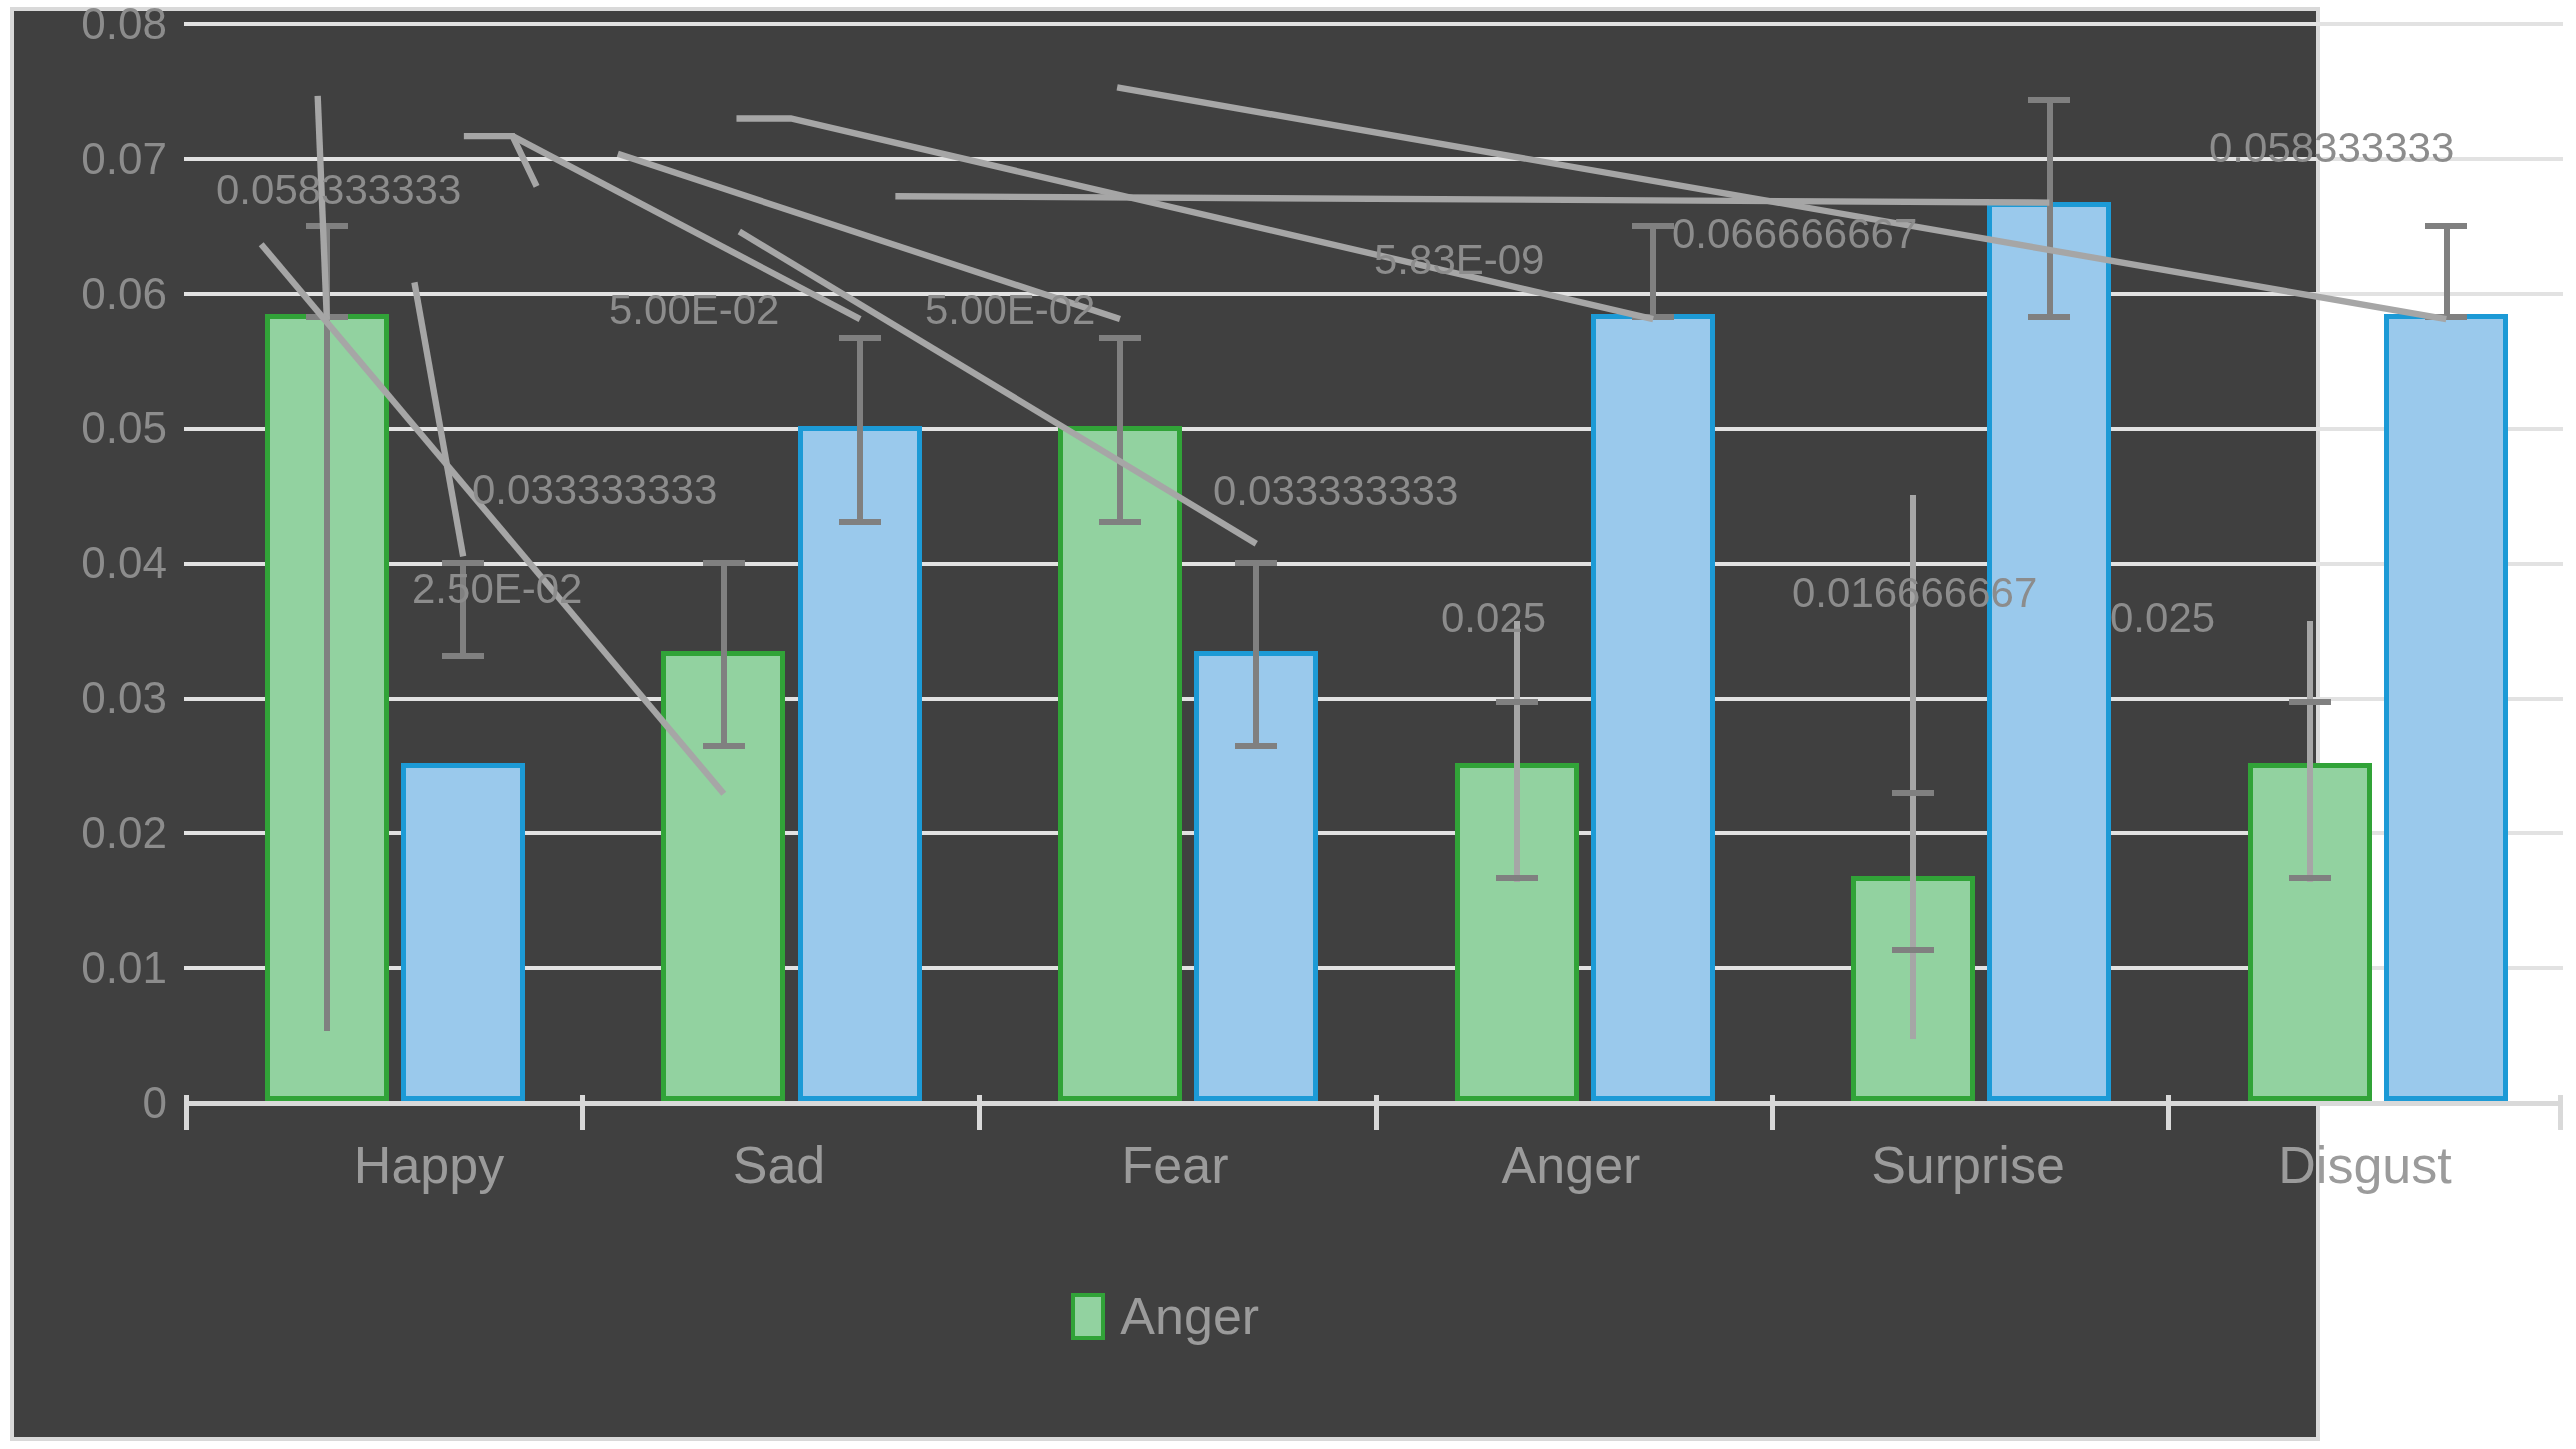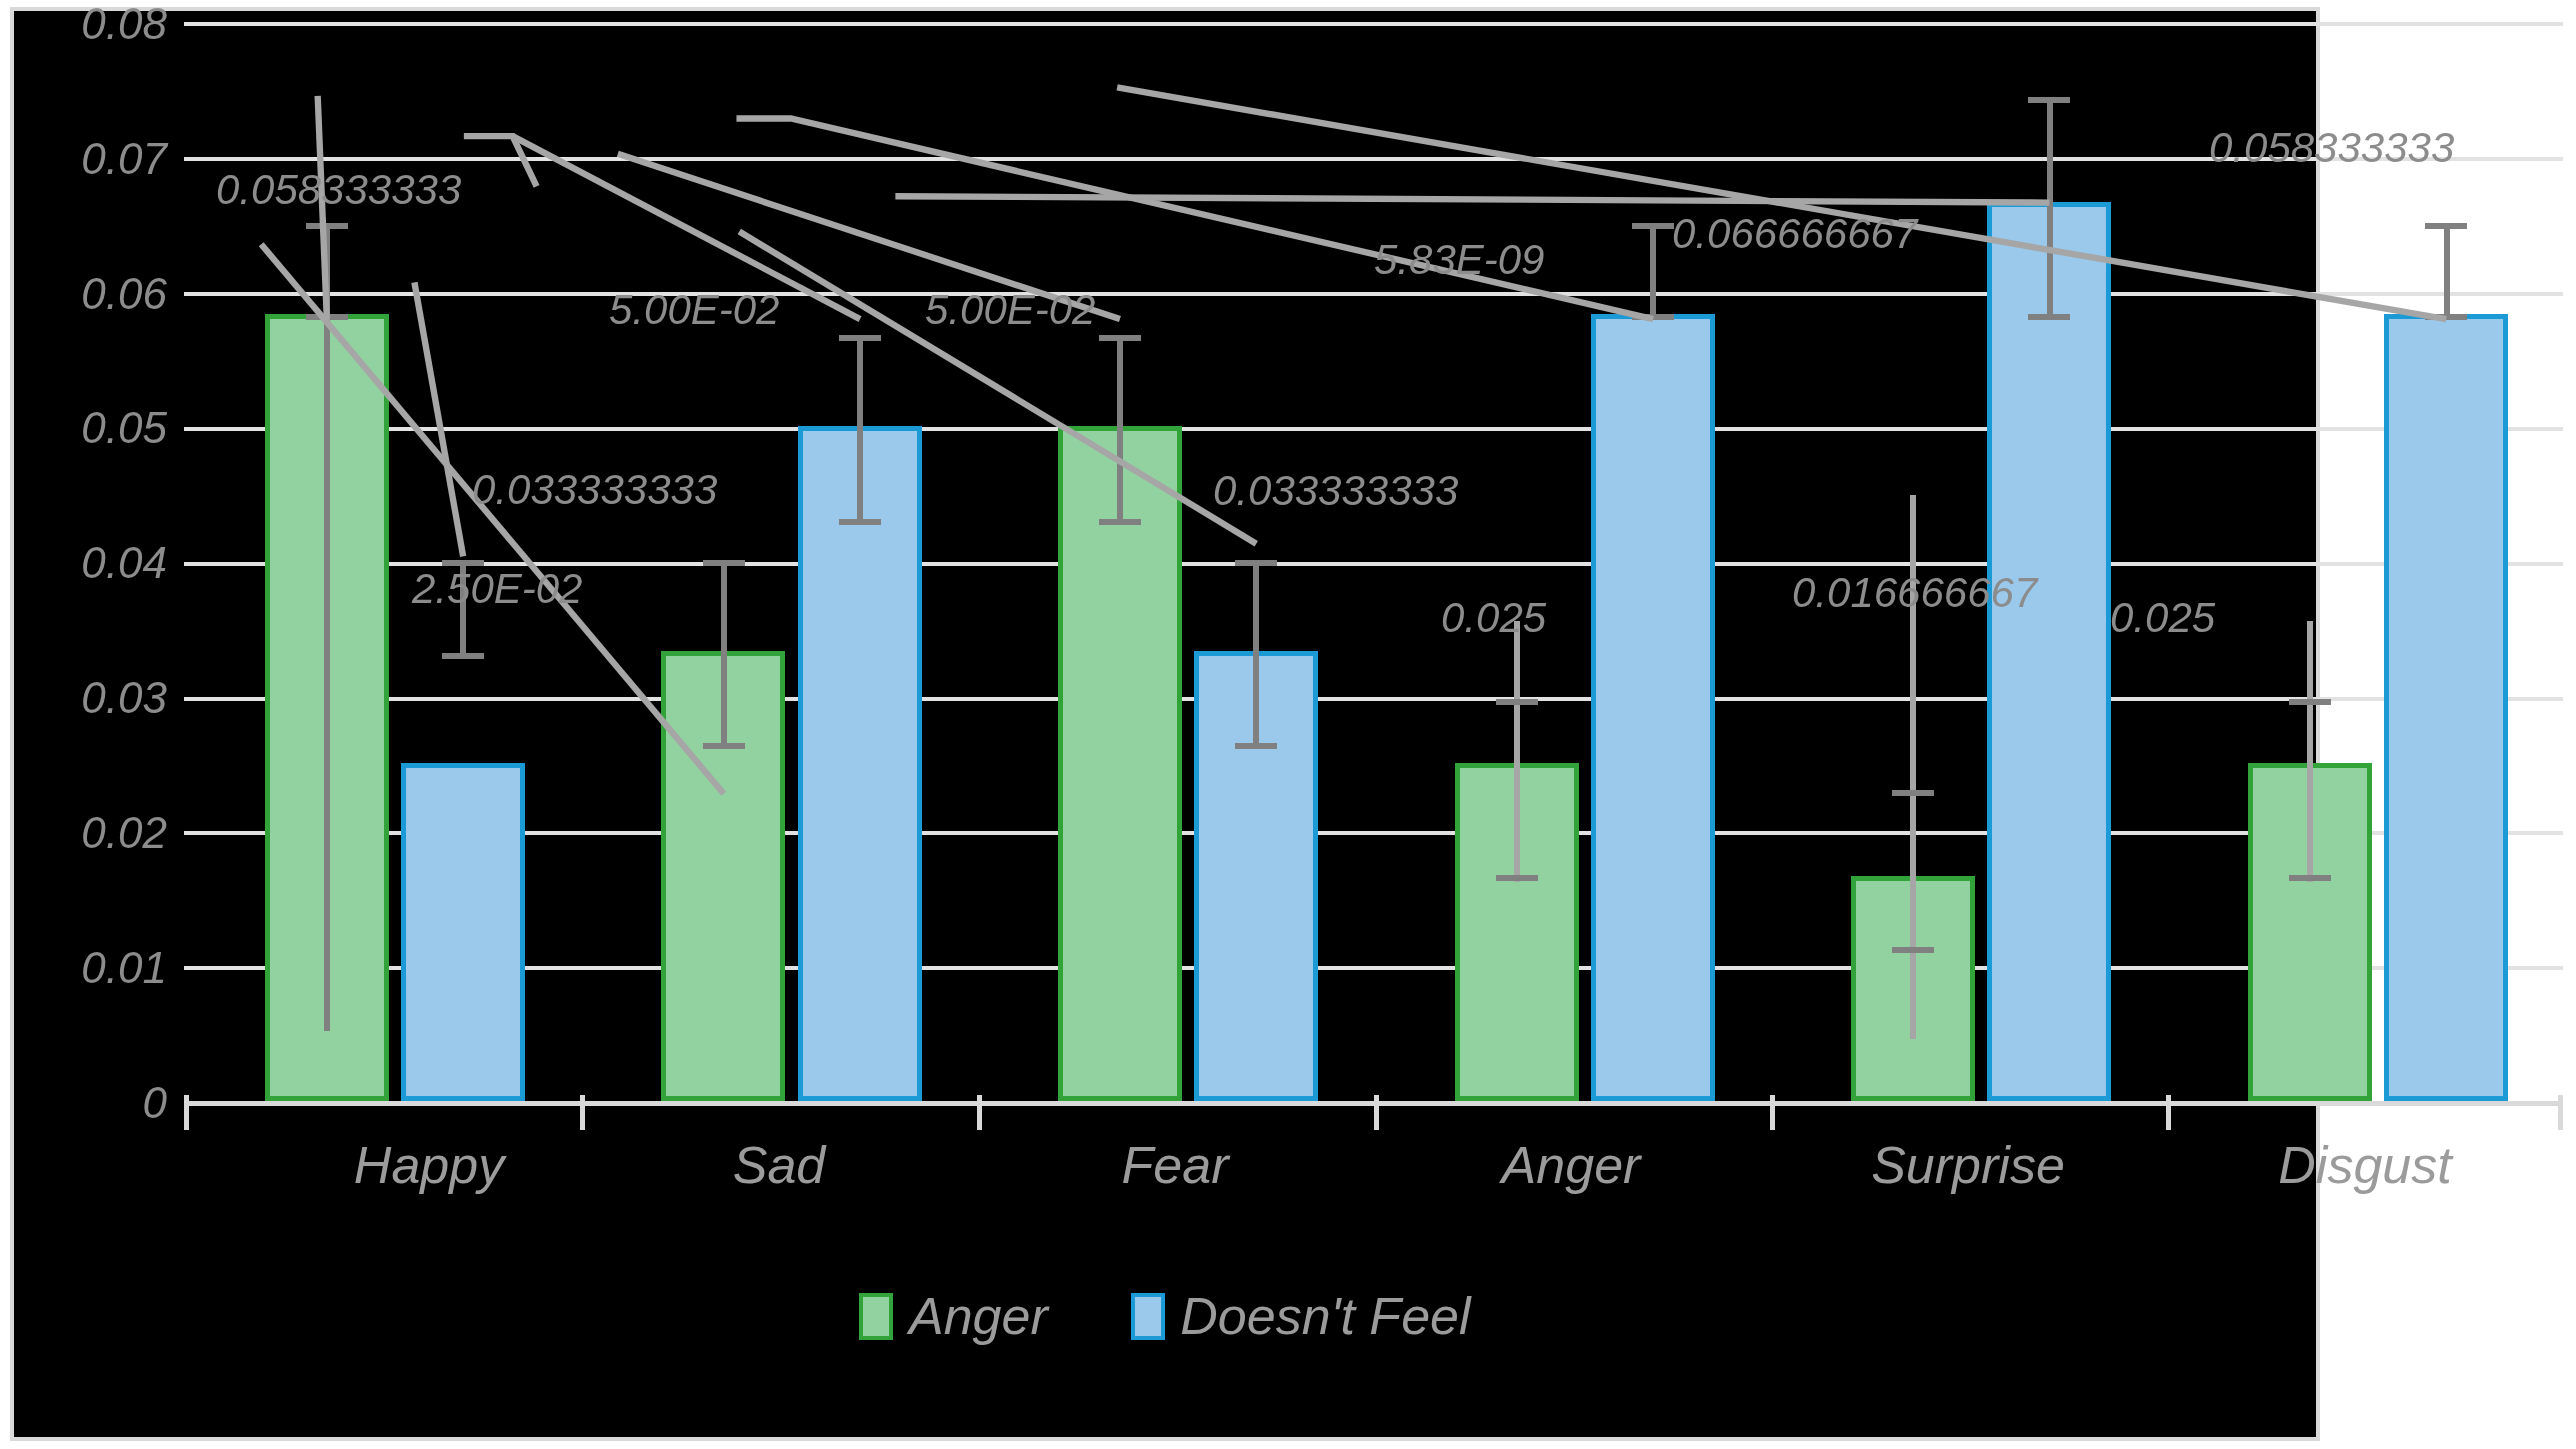--- a/index.html
+++ b/index.html
@@ -1,23 +1,22 @@
 <!DOCTYPE html>
 <html style="font-size:11.3px"><head>
 <meta charset="utf-8">
 <style>
   html,body{margin:0;padding:0;background:#ffffff;}
   body{width:2576px;height:1449px;font-family:"Liberation Sans",sans-serif;overflow:hidden;}
 
   #chart-frame{
     position:absolute; left:10px; top:7px;
     width:2310px; height:1434px;
-    border:4.2px solid #d9d9d9; background:#000000;
+    border:4.2px solid #d9d9d9; background:#404040;
     box-sizing:border-box;
-    font-style:italic;
   }
 
   
   #plot{
     position:absolute;
     left:170px; top:11.3px;
     width:2379px; height:1079px;
   }
   .gridline{
     position:absolute; left:0; width:100%; height:3.5px;
@@ -268,20 +267,16 @@
   <div class="dlabel" style="left:1658px; top:199px;">0.066666667</div>
   <div class="dlabel" style="left:1778px; top:558px;">0.016666667</div>
   <div class="dlabel" style="left:2195px; top:113px;">0.058333333</div>
   <div class="dlabel" style="left:2096px; top:583px;">0.025</div>
 
   <div id="legend">
     <div class="legend-item">
       <span class="legend-swatch feels"></span>
       <span class="legend-label">Anger</span>
     </div>
-    <div class="legend-item">
-      <span class="legend-swatch nofeels"></span>
-      <span class="legend-label">Doesn't Feel</span>
-    </div>
   </div>
 
 </div>
 
 
 </body></html>

